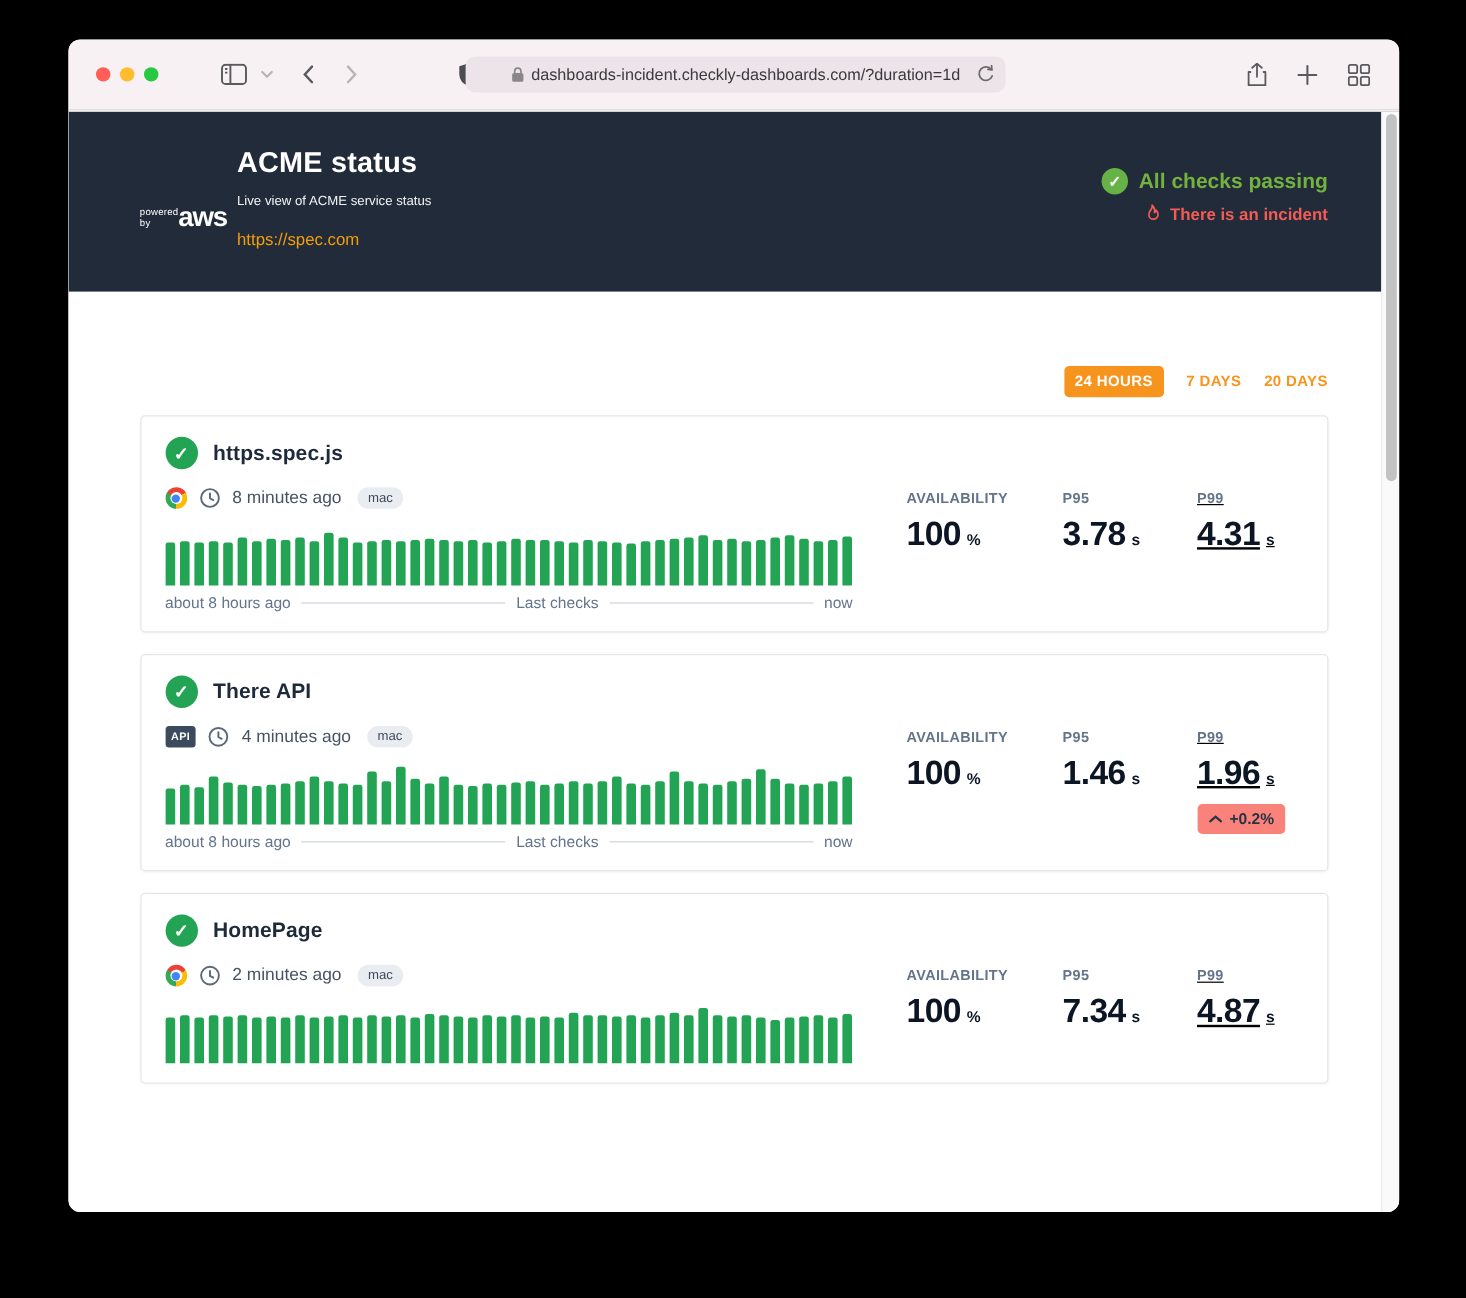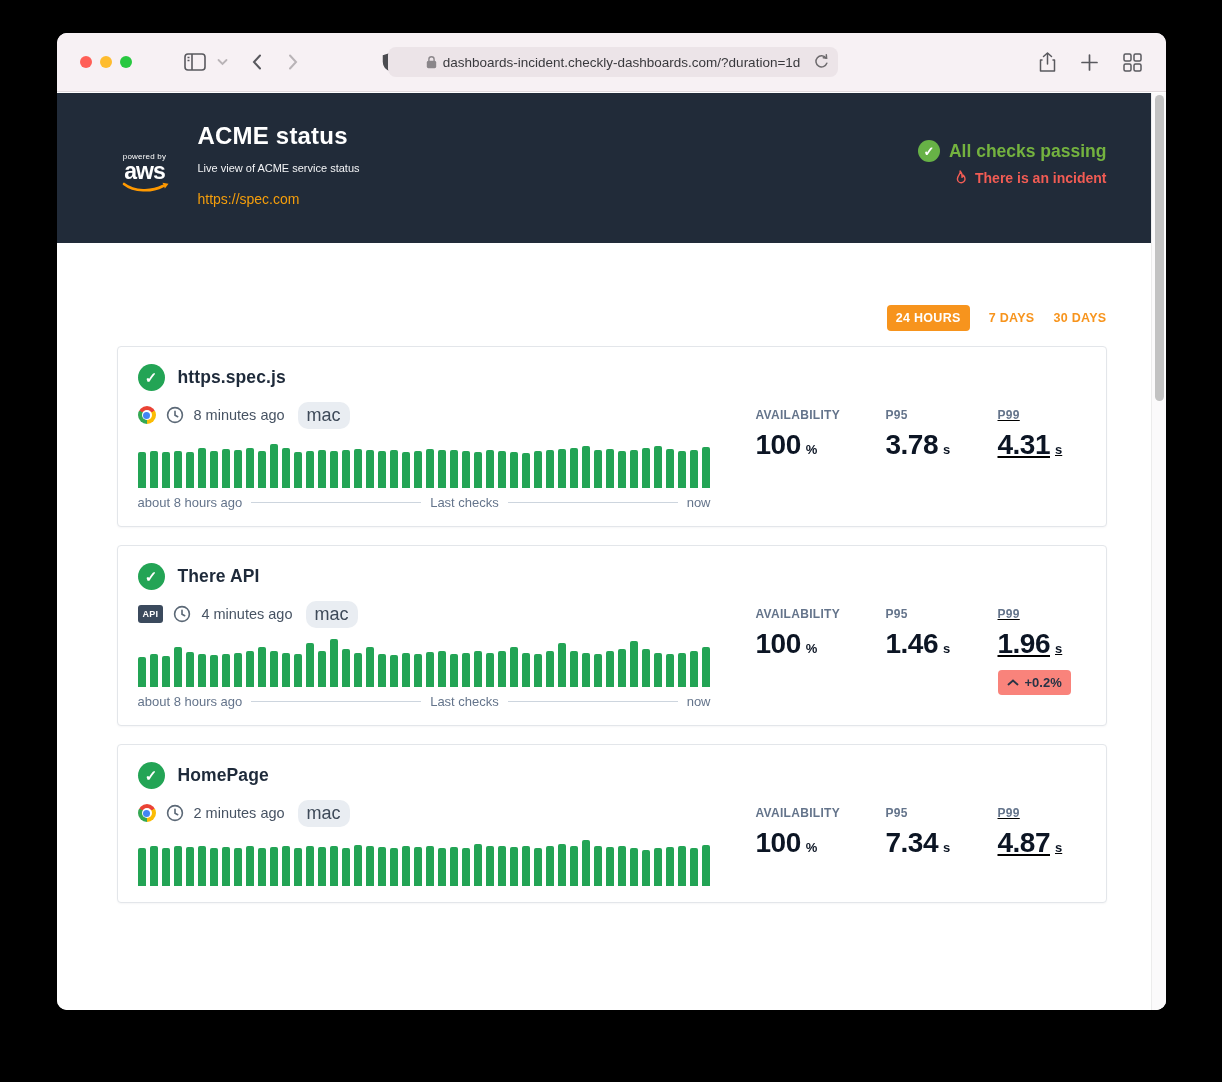--- a/index.html
+++ b/index.html
@@ -25,21 +25,21 @@
 
   
   .page { position:absolute; top:60px; left:0; right:0; bottom:0; background:#fff; overflow:hidden; }
   .scrollbar { position:absolute; top:0; right:0; width:15px; bottom:0; background:#fbfafb; border-left:1px solid #ececec; z-index:40; }
   .scrollbar .thumb { position:absolute; top:2px; left:3px; width:9px; height:306px; border-radius:5px; background:#c2c2c2; }
 
   
   .site-header { height:150px; background:#212b39; }
   .container { width:990px; margin:0 auto; }
   .header-flex { display:flex; padding-top:29px; }
-  .aws-logo { width:56px; margin-top:30px; display:flex; flex-direction:column; align-items:center; color:#fff; }
+  .aws-logo { width:56px; margin-top:30px; display:flex; flex-direction:row; align-items:center; color:#fff; }
   .aws-logo .powered { font-size:8px; letter-spacing:.2px; }
   .aws-logo .aws { font-size:23px; font-weight:700; letter-spacing:-1px; line-height:.9; }
   .title-block { margin-left:25px; }
   .site-title { color:#fff; font-size:24px; font-weight:700; letter-spacing:.2px; }
   .site-sub { color:#f3f4f6; font-size:11px; margin-top:12px; }
   .site-link { color:#f59e0b; font-size:14px; font-weight:500; margin-top:17px; display:inline-block; text-decoration:none; }
   .header-status { margin-left:auto; display:flex; flex-direction:column; align-items:flex-end; gap:7px; padding-top:18px; }
   .status-ok { display:flex; align-items:center; gap:9px; color:#74b23f; font-size:17.5px; font-weight:700; }
   .ok-circle { width:22px; height:22px; border-radius:50%; background:#67b246; color:#fff; display:flex;
     align-items:center; justify-content:center; font-size:13px; font-weight:700; }
@@ -70,21 +70,21 @@
     align-items:center; justify-content:center; font-size:15px; font-weight:700; }
   .check-name { color:#1e2a3a; font-size:17.5px; font-weight:700; letter-spacing:.1px; }
   .meta-row { display:flex; align-items:center; gap:10px; margin-top:13px; height:22px; }
   .chrome-icon { width:18px; height:18px; border-radius:50%; position:relative; flex:0 0 18px;
     background:conic-gradient(from -60deg,#ea4335 0 120deg,#fbbc05 0 240deg,#34a853 0 360deg); }
   .chrome-icon::before { content:""; position:absolute; inset:4px; background:#fff; border-radius:50%; }
   .chrome-icon::after { content:""; position:absolute; inset:5.5px; background:#4285f4; border-radius:50%; }
   .api-badge { background:#3b4a5d; color:#fff; font-size:9px; font-weight:700; padding:4px 5px; border-radius:3px; letter-spacing:.3px; }
   .clock { color:#5b6876; display:flex; }
   .meta-time { color:#475363; font-size:14.5px; }
-  .mac-badge { background:#e9edf2; color:#3e4a59; font-size:18px; padding:3px 9px; border-radius:10px; margin-left:3px; }
+  .mac-badge { background:#e9edf2; color:#3e4a59; font-size:11px; padding:3px 9px; border-radius:10px; margin-left:3px; }
   .chart { display:flex; align-items:flex-end; gap:4px; height:48px; margin-top:14px; }
   .bar { width:8px; background:#23a455; border-radius:2px 2px 0 0; flex:0 0 8px; }
   .axis-row { display:flex; align-items:center; gap:9px; margin-top:7px; color:#64748b; font-size:13px; }
   .axis-line { flex:1 1 auto; height:1px; background:#cdd5de; }
 
   .card-right { flex:0 0 330px; margin-left:45px; margin-top:44px; display:flex; }
   .stat { flex:0 0 130px; }
   .stat.p95 { flex:0 0 112px; }
   .stat.p99 { flex:1 1 auto;text-decoration:underline; }
   .stat-label { color:#64748b; font-size:12px; font-weight:700; letter-spacing:.3px; }
@@ -214,21 +214,21 @@
         </div>
       </div>
     </div>
 
     <div class="main container">
 
 
       <div class="tabs-row">
         <button class="tab active">24 HOURS</button>
         <button class="tab">7 DAYS</button>
-        <button class="tab">30 DAYS</button>
+        <button class="tab">20 DAYS</button>
       </div>
 
       <div class="card">
         <div class="card-left">
           <div class="name-row">
             <span class="check-circle">✓</span>
             <span class="check-name">https.spec.js</span>
           </div>
           <div class="meta-row">
             <span class="chrome-icon"></span>

